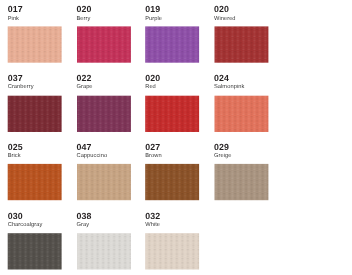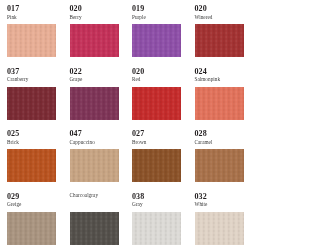--- a/index.html
+++ b/index.html
@@ -13,21 +13,20 @@
     height: 250px;
     font-family: "Liberation Sans", sans-serif;
     overflow: hidden;
   }
   #swatch-grid {
     display: grid;
     grid-template-columns: repeat(4, 62.5px);
     grid-template-rows: repeat(4, 62.5px);
     width: 250px;
     height: 250px;
-    font-family: Liberation Serif, serif;
   }
   .swatch-cell {
     position: relative;
     box-sizing: border-box;
     padding: 4px 0 0 7px;
   }
   .swatch-code {
     font-size: 8px;
     font-weight: bold;
     line-height: 9px;
@@ -113,30 +112,26 @@
       <span class="swatch-code">047</span>
       <span class="swatch-name">Cappuccino</span>
       <div class="swatch-chip" style="background-color: rgb(199, 164, 131);"></div>
     </div>
     <div class="swatch-cell">
       <span class="swatch-code">027</span>
       <span class="swatch-name">Brown</span>
       <div class="swatch-chip" style="background-color: rgb(139, 82, 40);"></div>
     </div>
     <div class="swatch-cell">
-      <span class="swatch-code">028</span>
-      <span class="swatch-name">Caramel</span>
-      <div class="swatch-chip" style="background-color: rgb(168, 113, 74);"></div>
-    </div>
-    <div class="swatch-cell">
       <span class="swatch-code">029</span>
       <span class="swatch-name">Greige</span>
       <div class="swatch-chip" style="background-color: rgb(169, 148, 128);"></div>
     </div>
     <div class="swatch-cell">
+      <span class="swatch-code">030</span>
       <span class="swatch-name">Charcoalgray</span>
       <div class="swatch-chip" style="background-color: rgb(84, 80, 75);"></div>
     </div>
     <div class="swatch-cell">
       <span class="swatch-code">038</span>
       <span class="swatch-name">Gray</span>
       <div class="swatch-chip" style="background-color: rgb(220, 218, 214);"></div>
     </div>
     <div class="swatch-cell">
       <span class="swatch-code">032</span>

